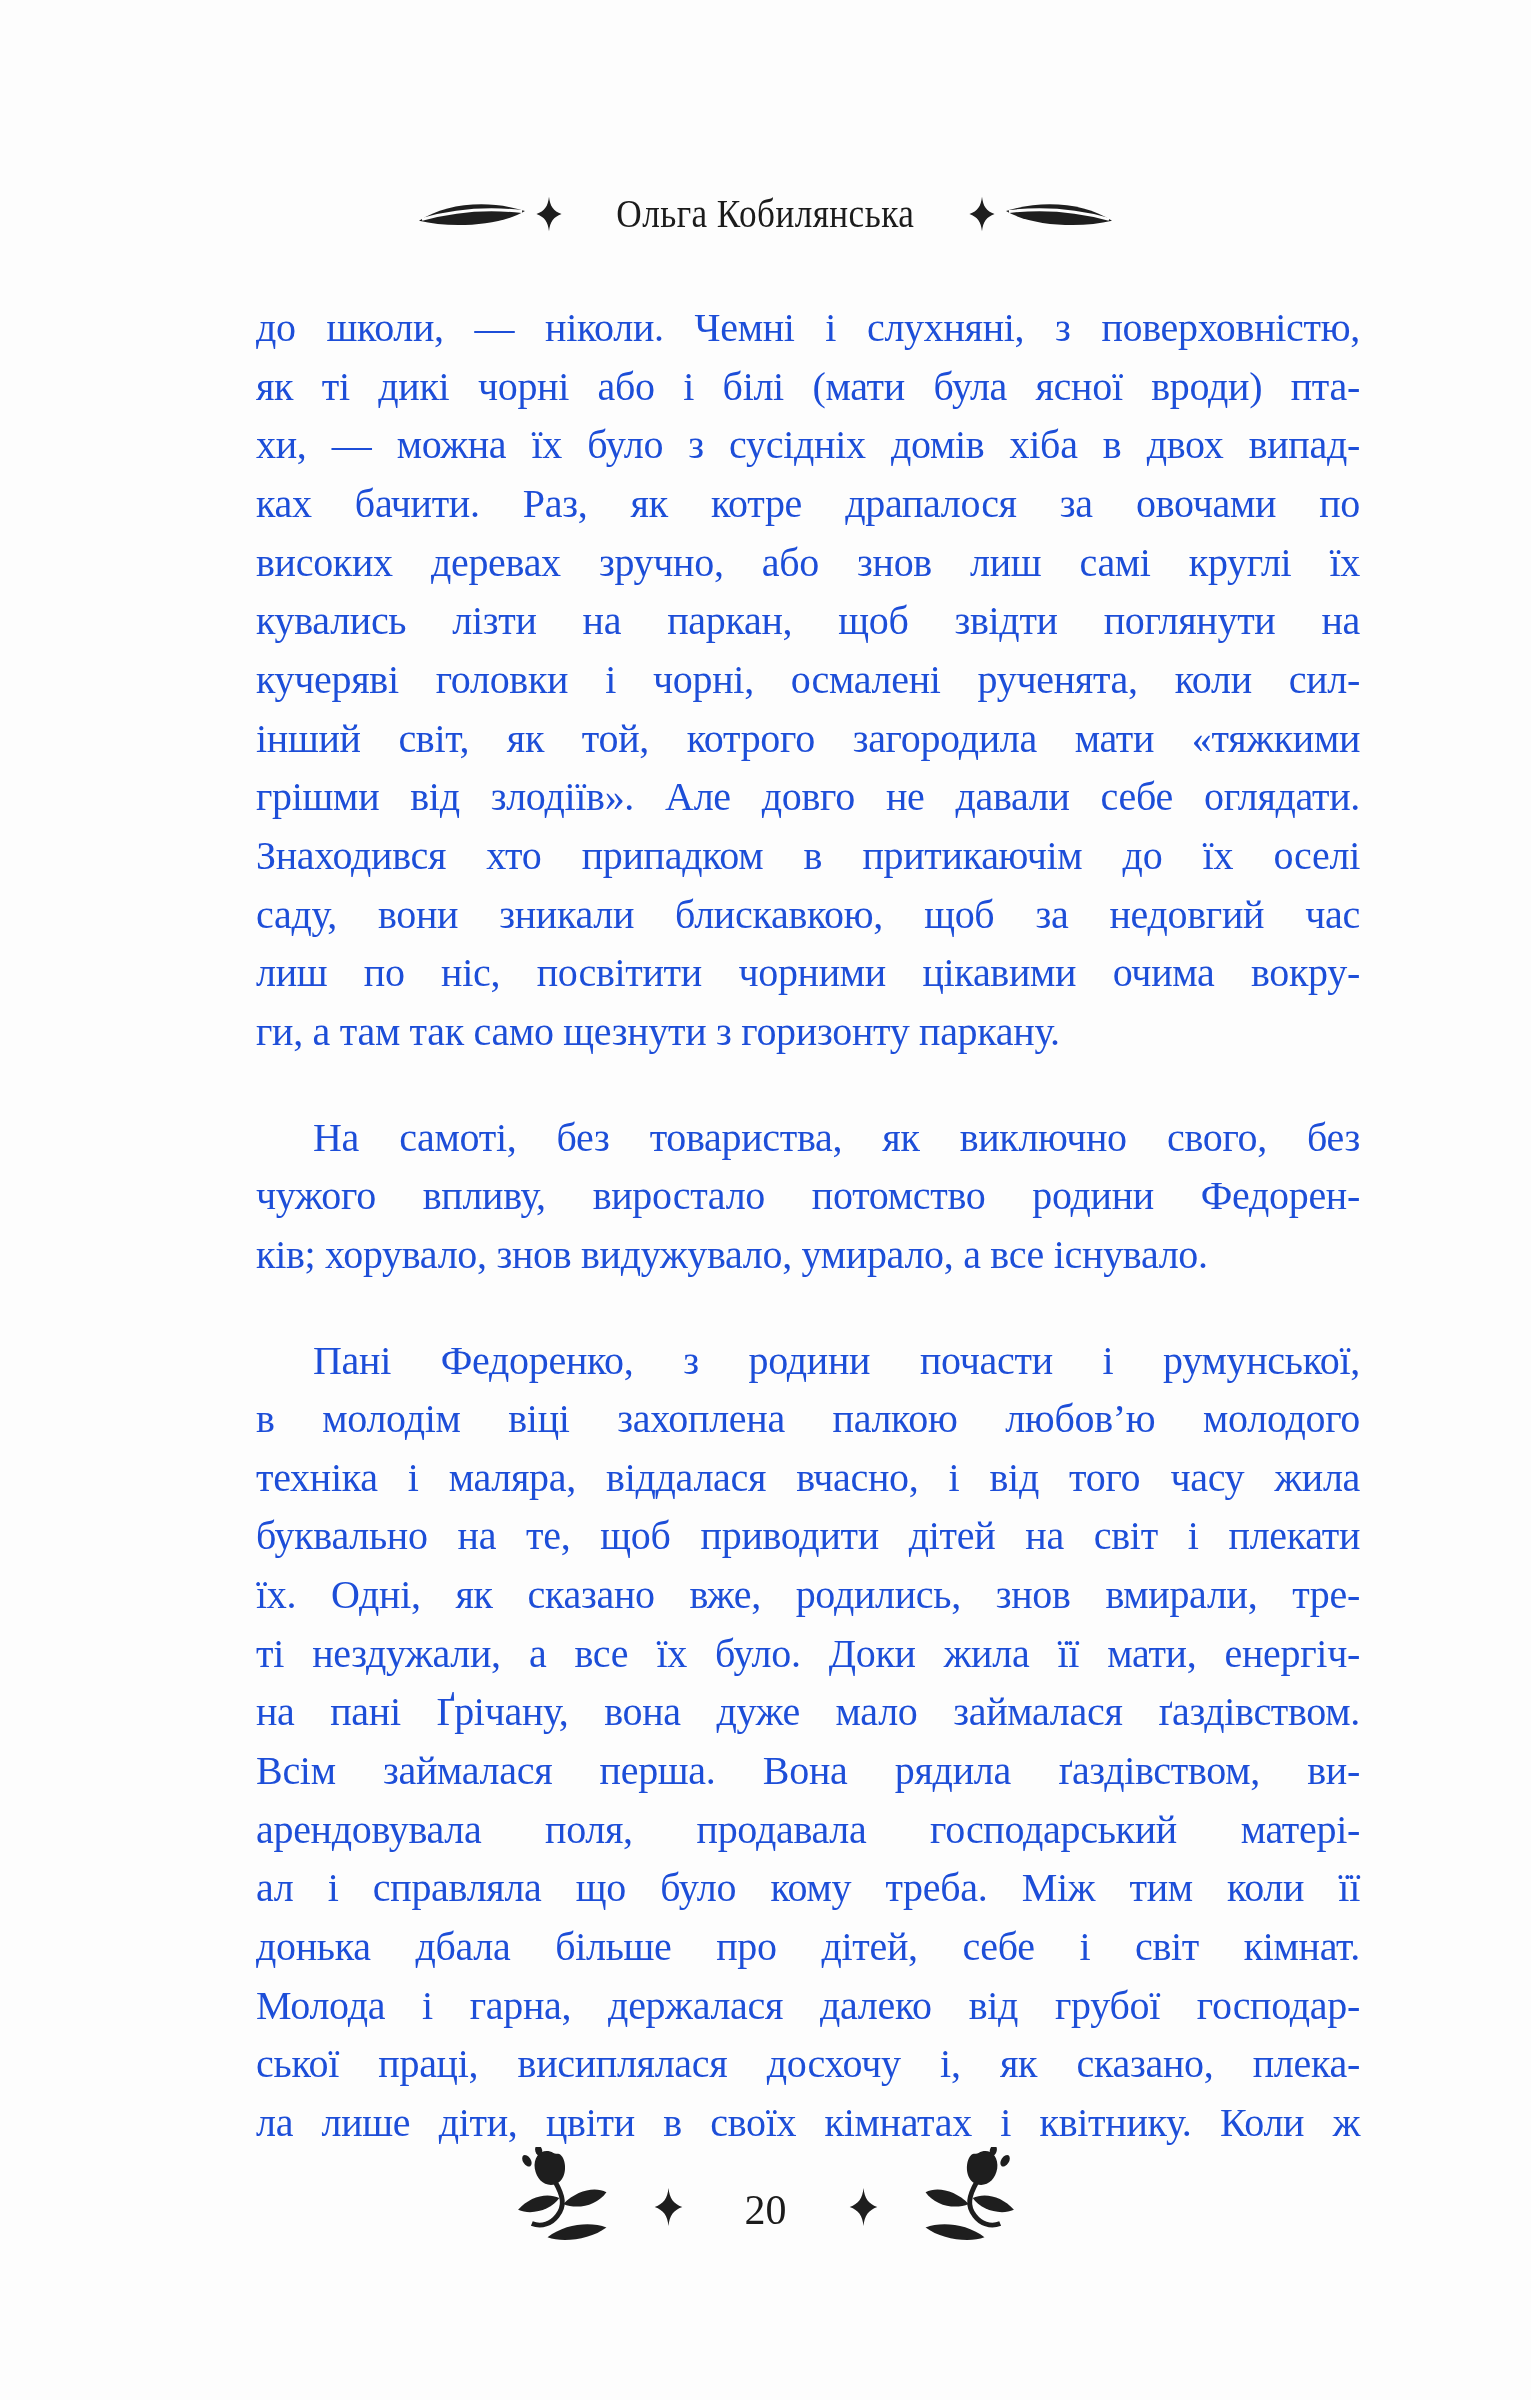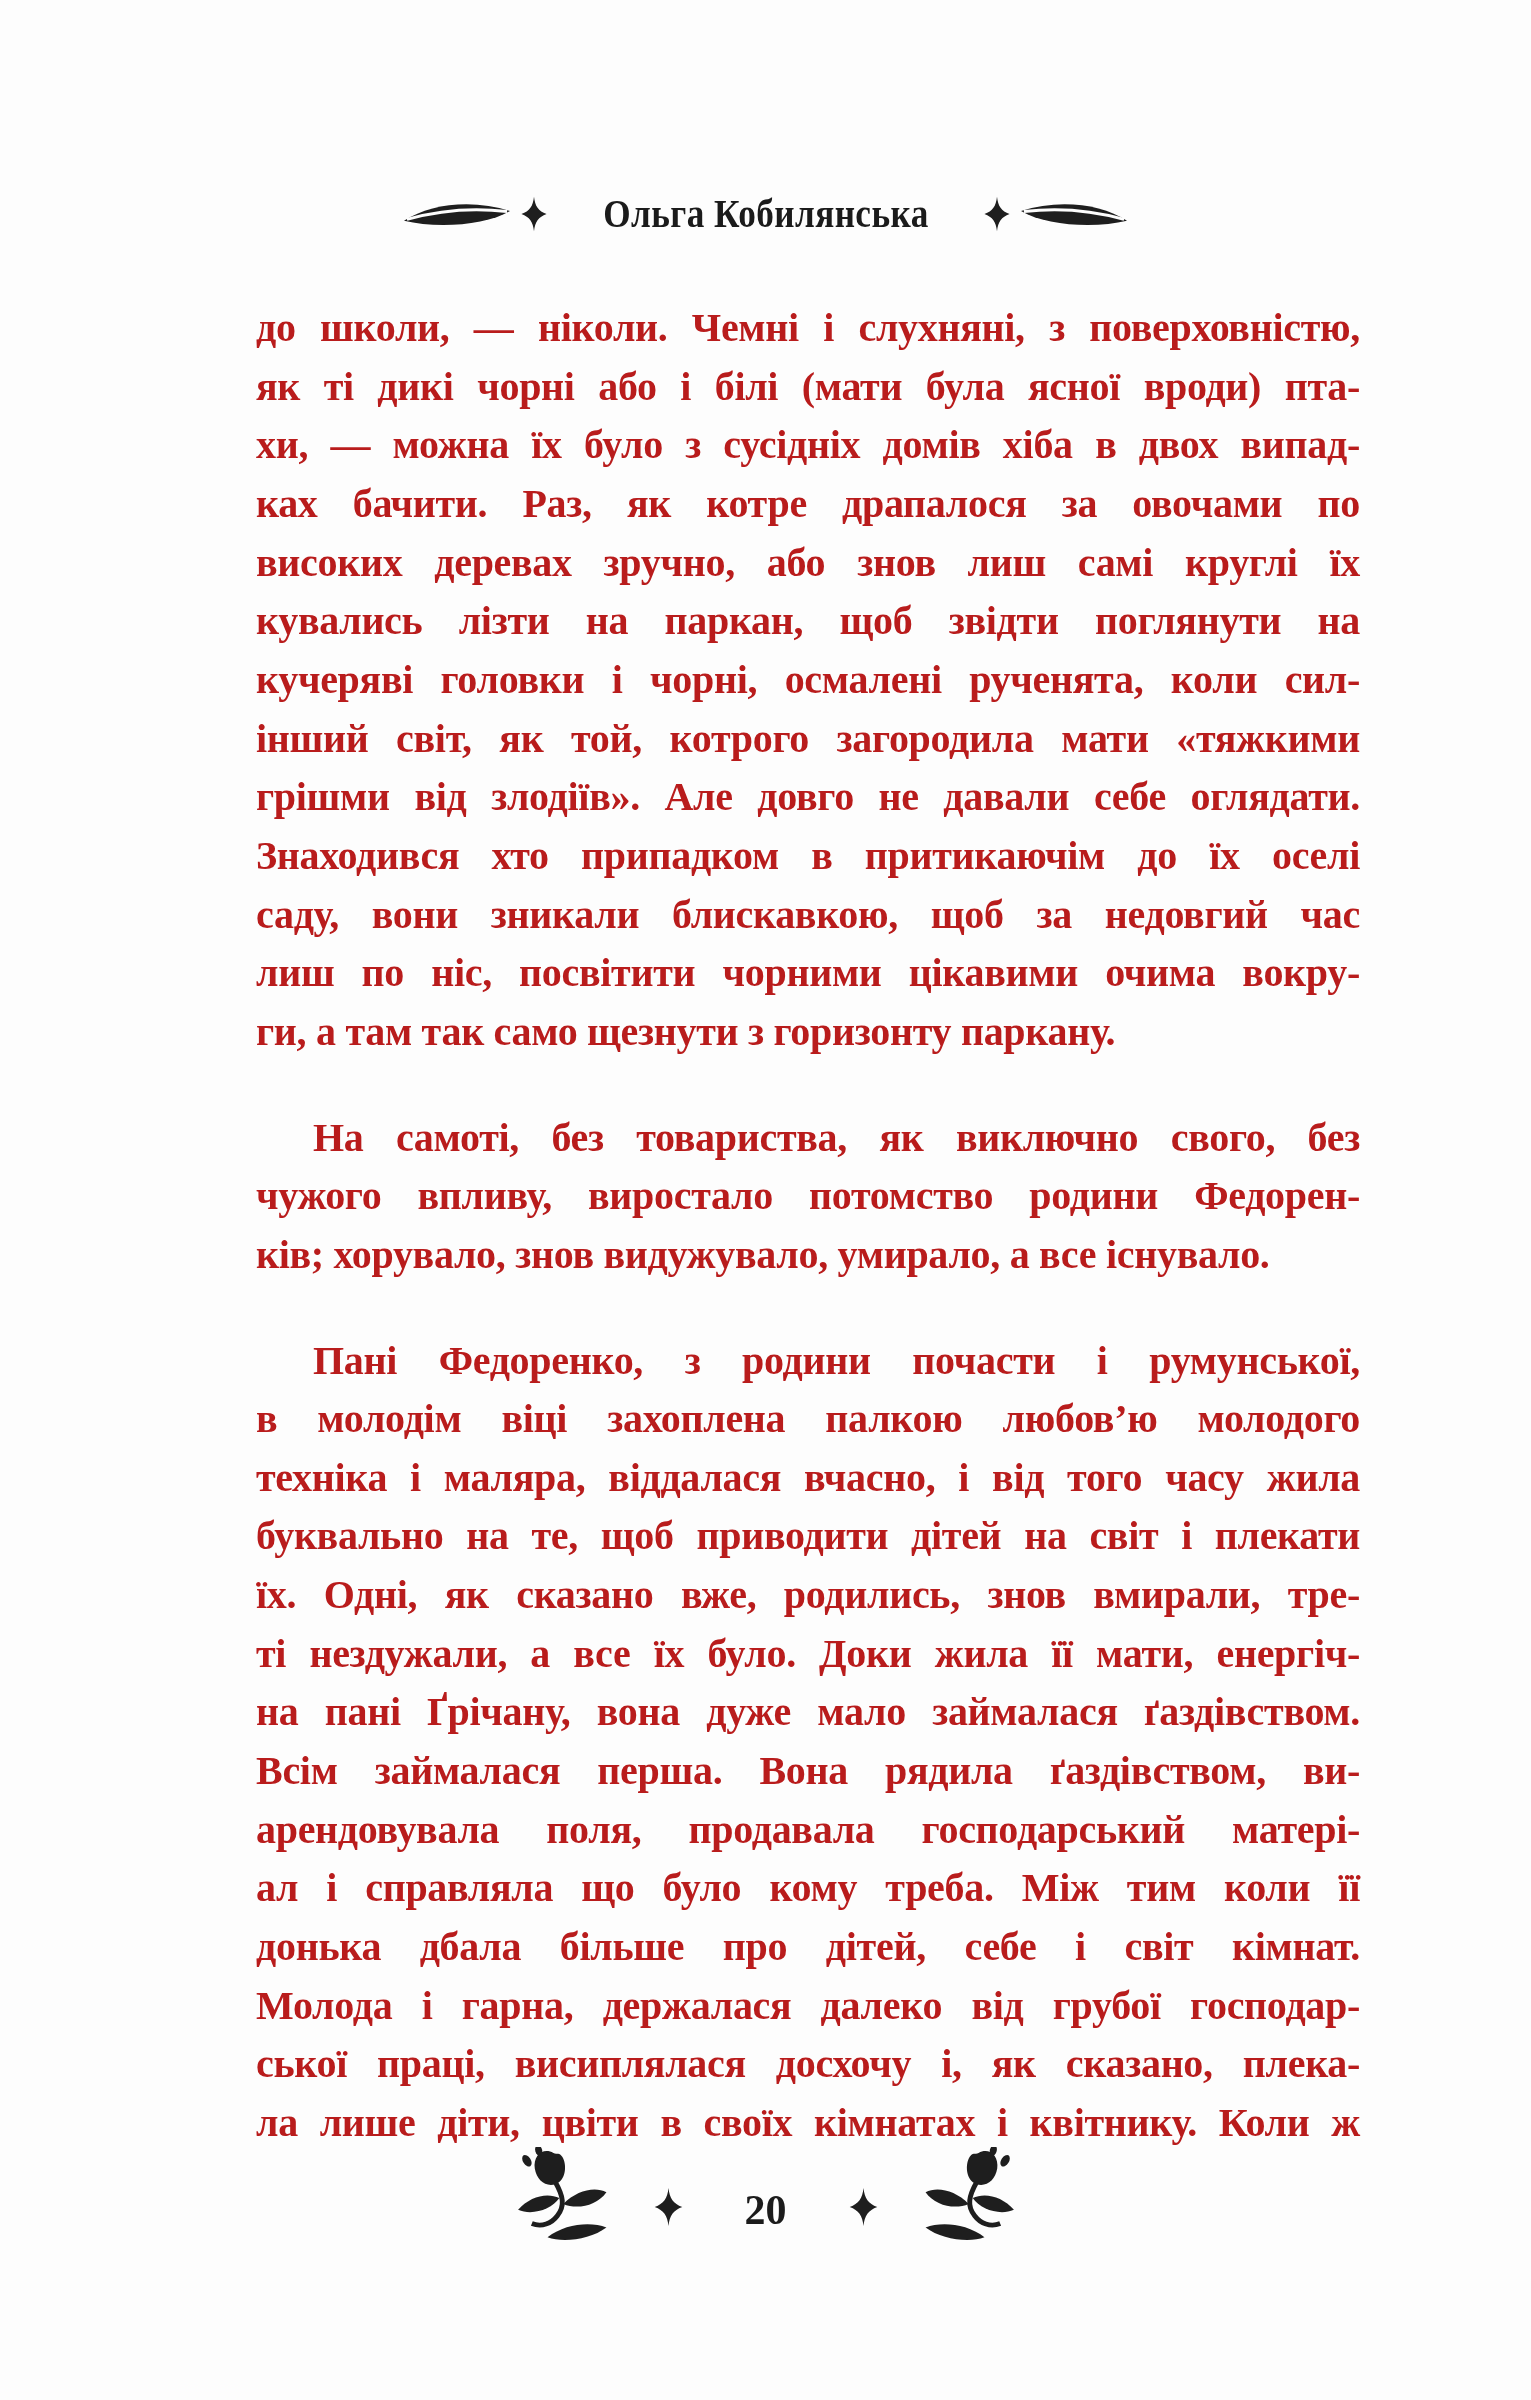--- a/index.html
+++ b/index.html
@@ -8,21 +8,20 @@
     background: #ffffff;
   }
   #page {
     position: relative;
     width: 1531px;
     height: 2400px;
     background: #fdfdfd;
     font-family: "Liberation Serif", "DejaVu Serif", serif;
     color: #1b1b1b;
     overflow: hidden;
-    font-weight: bold;
   }
   
   .running-header {
     position: absolute;
     top: 184px;
     left: 0;
     right: 0;
     height: 60px;
     display: flex;
     align-items: center;
@@ -43,21 +42,21 @@
   .mirrored { transform: scaleX(-1); }
   
   .body-text {
     position: absolute;
     left: 256px;
     top: 299px;
     width: 1104px;
     font-size: 40px;
     letter-spacing: -0.3px;
     line-height: 58.65px;
-    color: #b91c1c;
+    color: #1d4ed8;
   }
   .line {
     text-align: justify;
     text-align-last: justify;
     text-justify: inter-word;
     white-space: normal;
   }
   .line.last {
     text-align: left;
     text-align-last: left;

